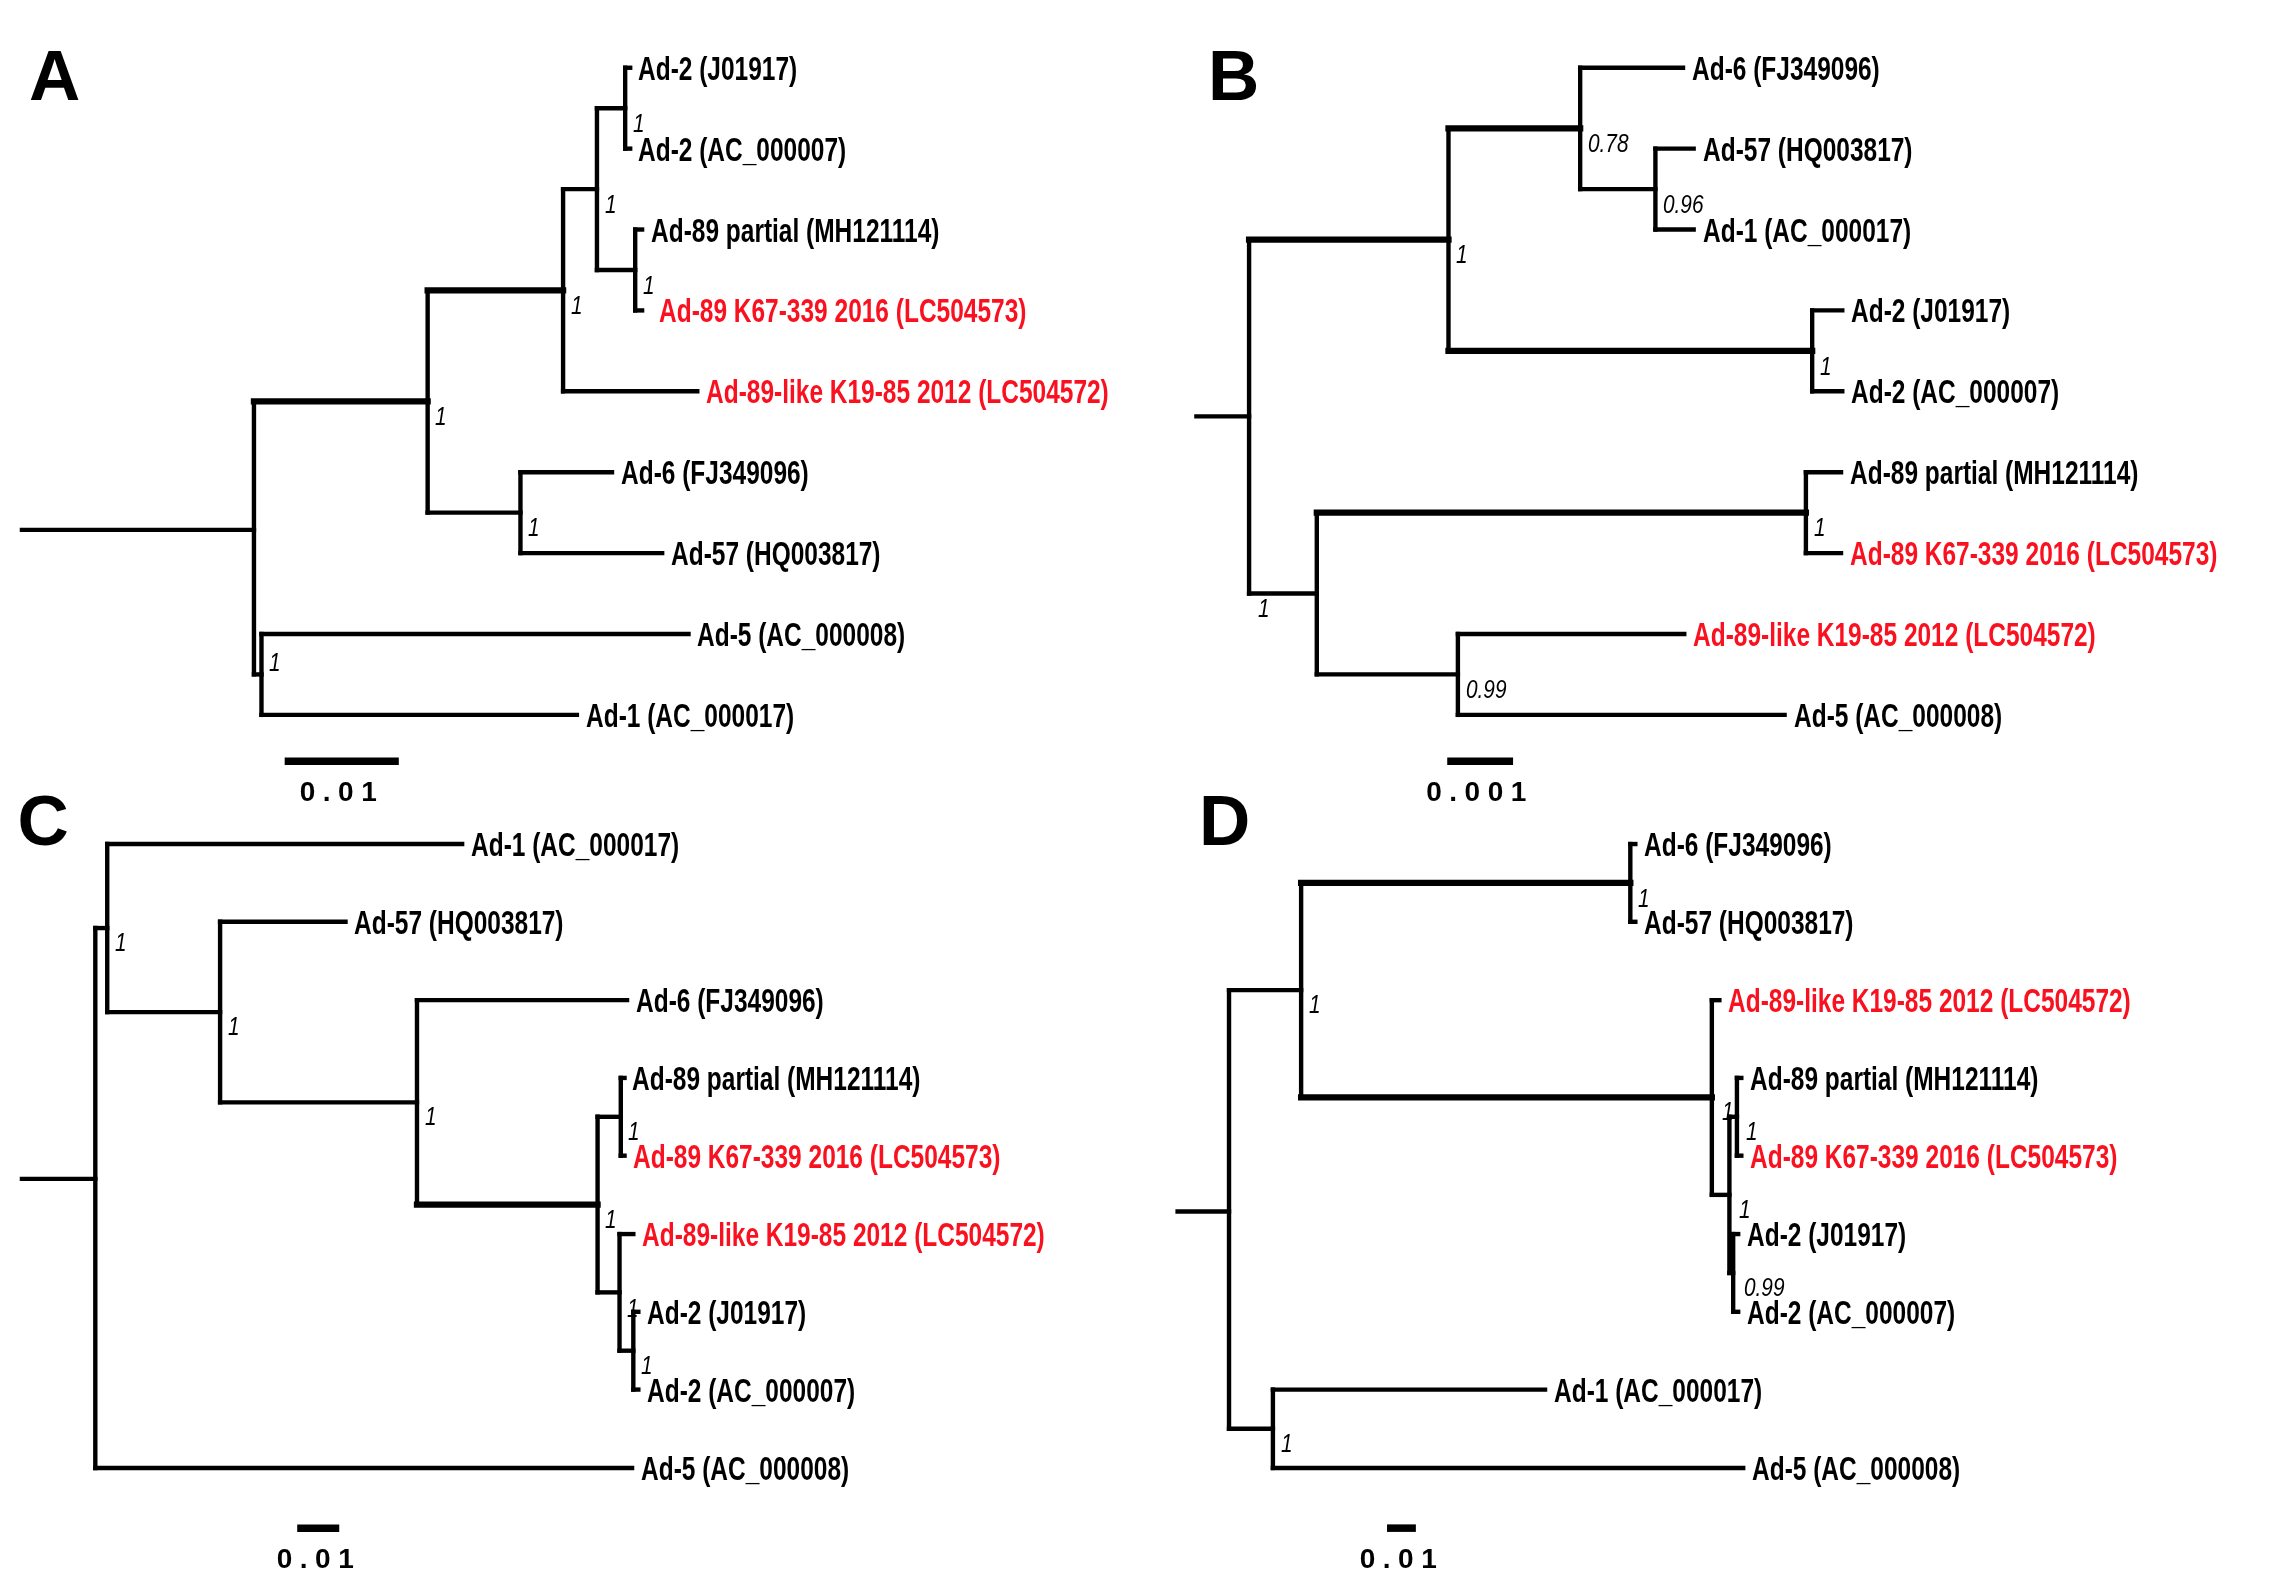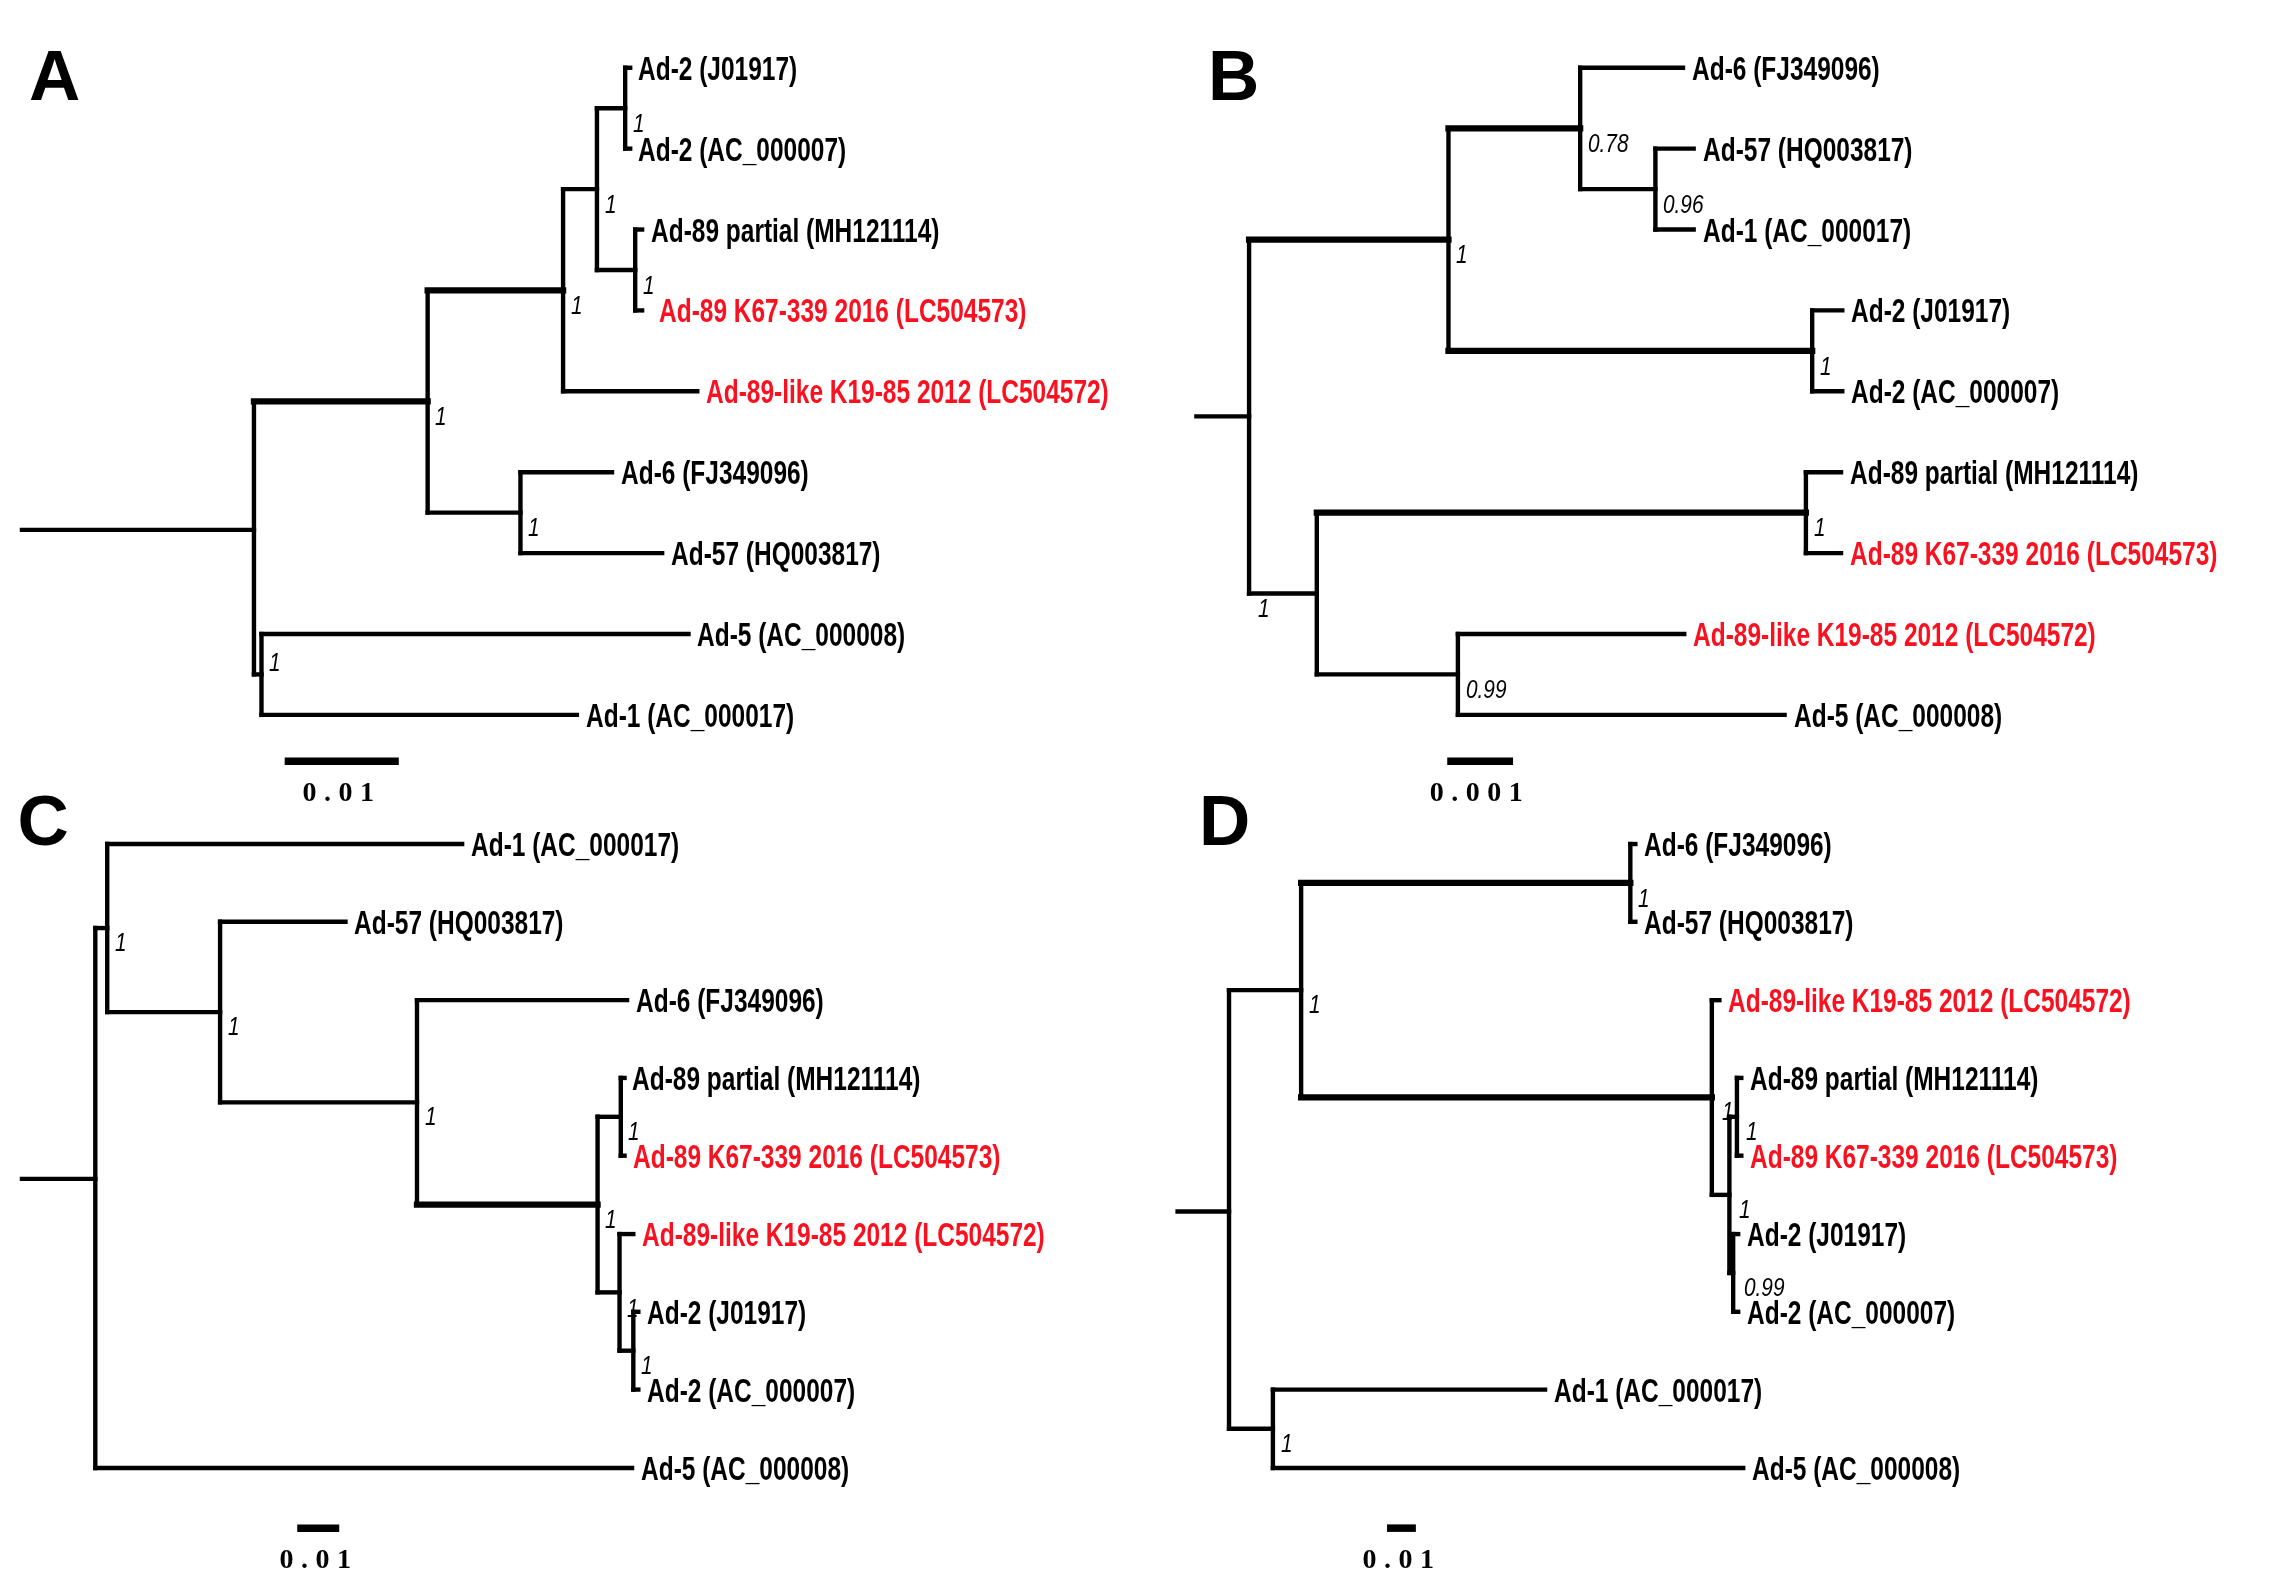--- a/index.html
+++ b/index.html
@@ -57,21 +57,20 @@
   }
   .slabel {
     position: absolute;
     font-size: 28px;
     font-weight: 700;
     color: #000;
     letter-spacing: 7.5px;
     white-space: nowrap;
     line-height: 1;
     transform: translate(-50%, -50%);
-    font-family: Liberation Serif, serif;
   }
 </style>
 </head>
 <body>
 
 <div id="fig">
   <svg id="branches" xmlns="http://www.w3.org/2000/svg" viewBox="0 0 3660 2534">
       <g>
         <line x1="35" y1="845" x2="405" y2="845" stroke-width="7"></line>
         <line x1="405" y1="640" x2="405" y2="1075.5" stroke-width="7"></line>

